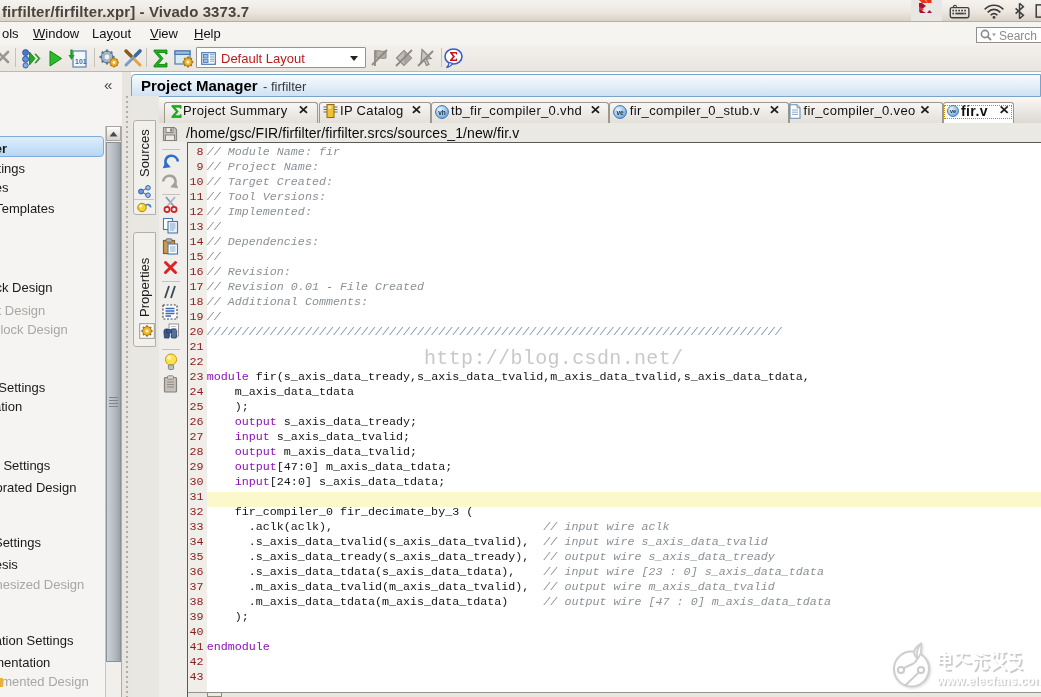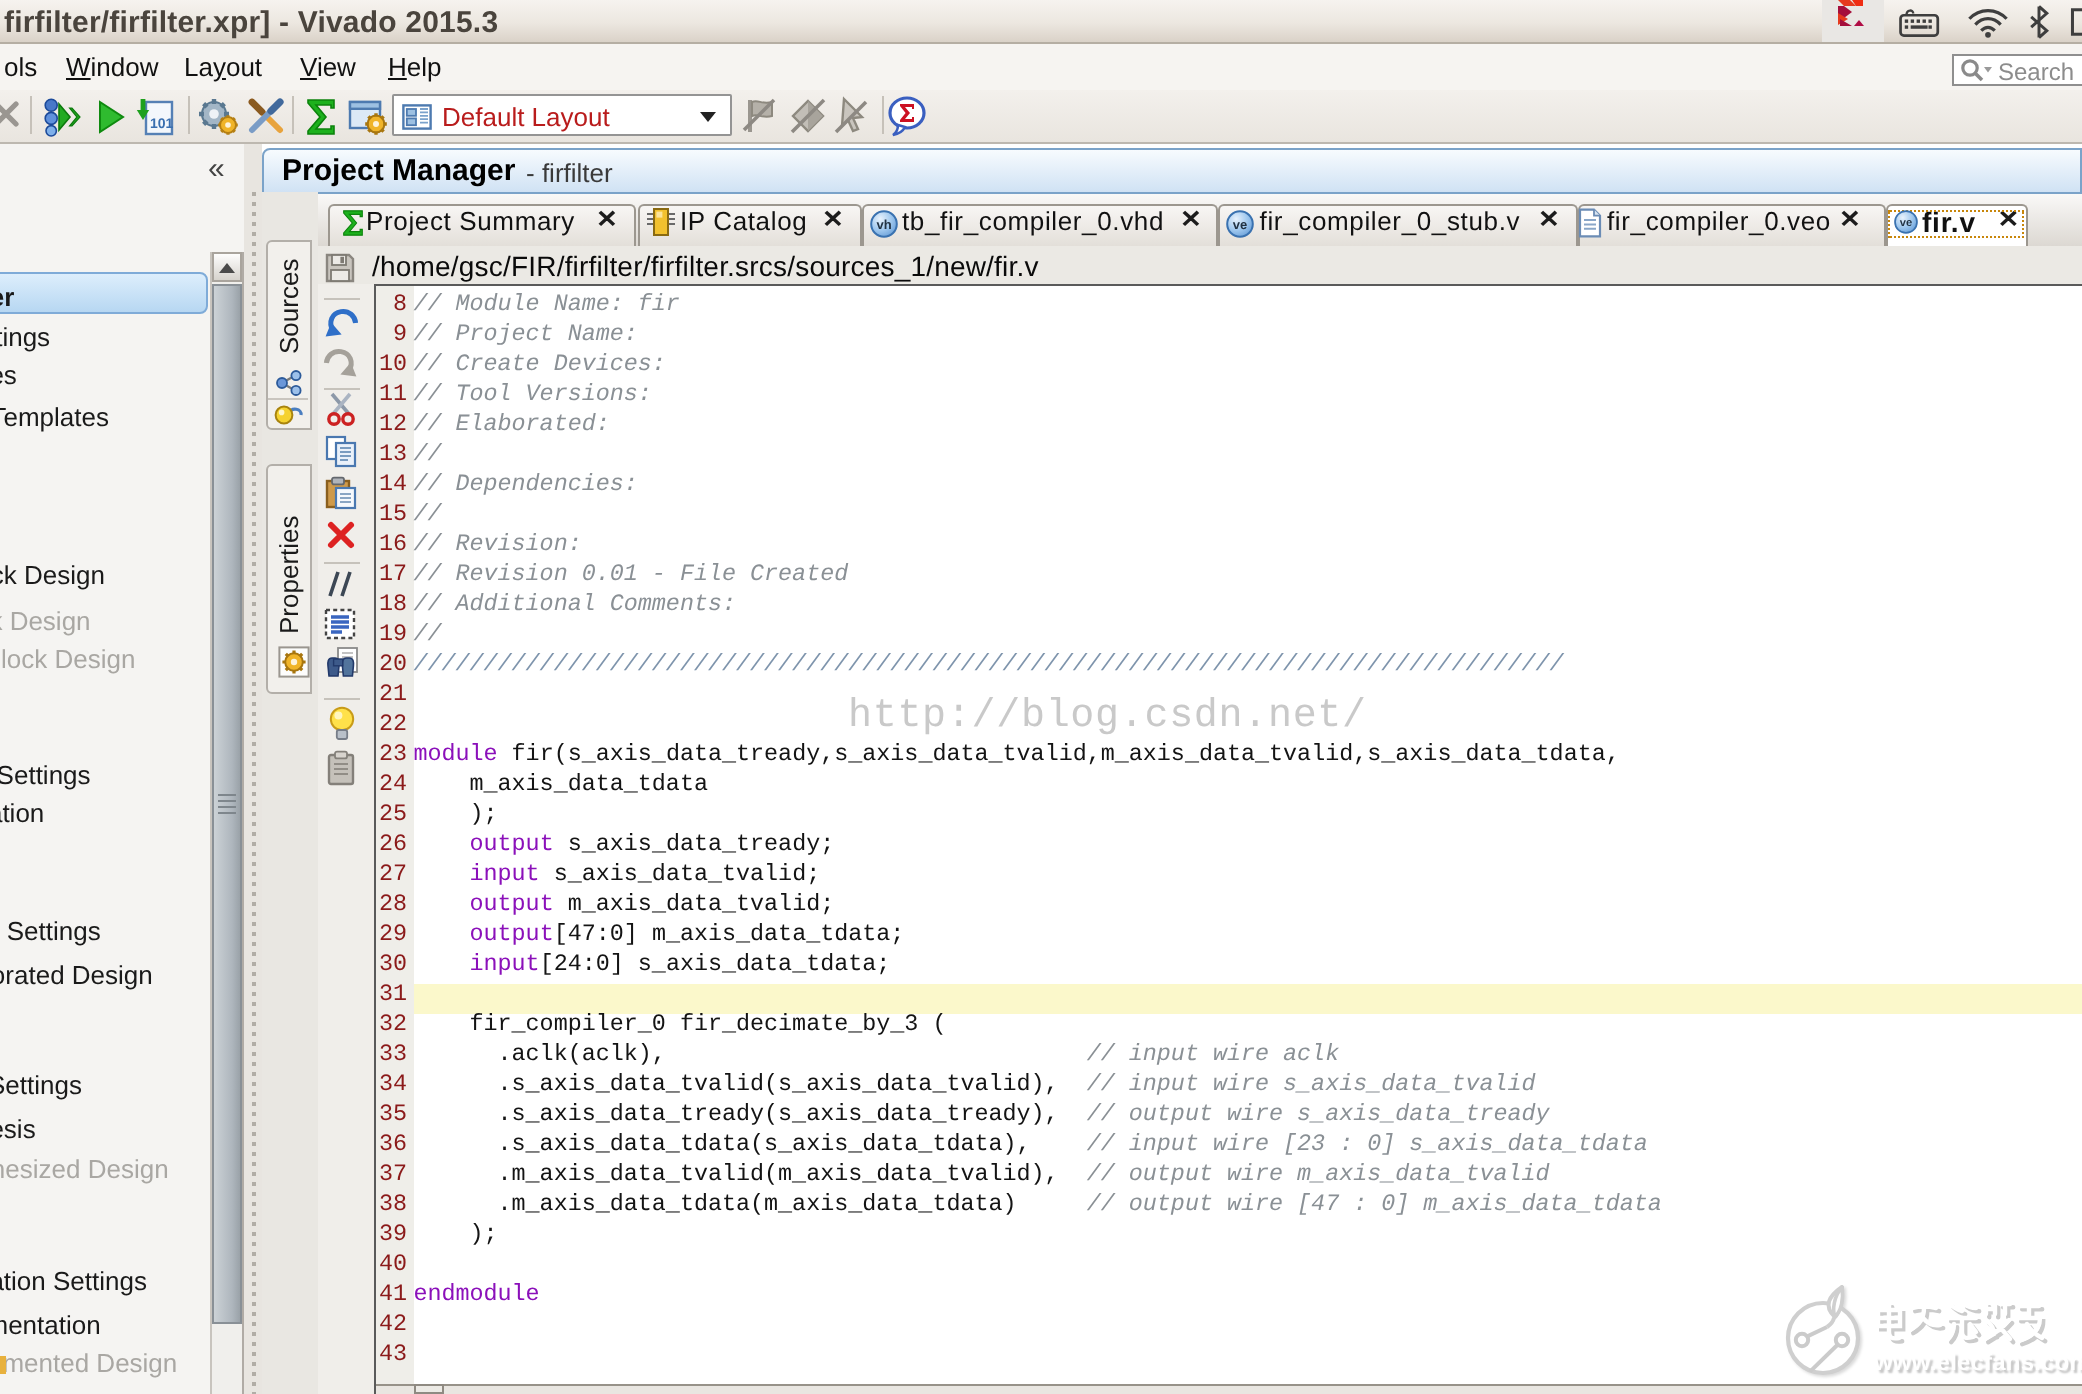--- a/index.html
+++ b/index.html
@@ -102,21 +102,21 @@
 
 
 #csdn { left:424px; top:347px; font-family:"Liberation Mono", monospace;
   font-size:20px; letter-spacing:0.35px; color:#c9c9c9; }
 #wmtext2 { left:937px; top:674px; font-size:12px; font-weight:bold; color:#ffffff;
   text-shadow: 1.4px 1.4px 1px #c6c6c6; letter-spacing:0.1px;}
 </style>
 </head>
 <body>
 <div id="titlebar" class="abs"></div>
-<div id="titletext" class="abs">firfilter/firfilter.xpr] - Vivado 2015.3</div>
+<div id="titletext" class="abs">firfilter/firfilter.xpr] - Vivado 3373.7</div>
 <div id="appiconbox" class="abs"></div>
 
 <div id="menubar" class="abs"></div>
 <div class="menuitem" style="left:2px;">ols</div>
 <div class="menuitem" style="left:33px;"><span class="mn">W</span>indow</div>
 <div class="menuitem" style="left:92px;">La<span class="mn">y</span>out</div>
 <div class="menuitem" style="left:150px;"><span class="mn">V</span>iew</div>
 <div class="menuitem" style="left:194px;"><span class="mn">H</span>elp</div>
 
 <div id="toolbar" class="abs"></div>
@@ -236,23 +236,23 @@
 37
 38
 39
 40
 41
 42
 43</pre>
 <div id="yellowline" class="abs"></div>
 <pre id="code"><span class="cm">// Module Name: fir</span>
 <span class="cm">// Project Name:</span>
-<span class="cm">// Create Devices:</span>
+<span class="cm">// Target Created:</span>
 <span class="cm">// Tool Versions:</span>
-<span class="cm">// Elaborated:</span>
+<span class="cm">// Implemented:</span>
 <span class="cm">//</span>
 <span class="cm">// Dependencies:</span>
 <span class="cm">//</span>
 <span class="cm">// Revision:</span>
 <span class="cm">// Revision 0.01 - File Created</span>
 <span class="cm">// Additional Comments:</span>
 <span class="cm">//</span>
 <span class="cs">//////////////////////////////////////////////////////////////////////////////////</span>
 
 

